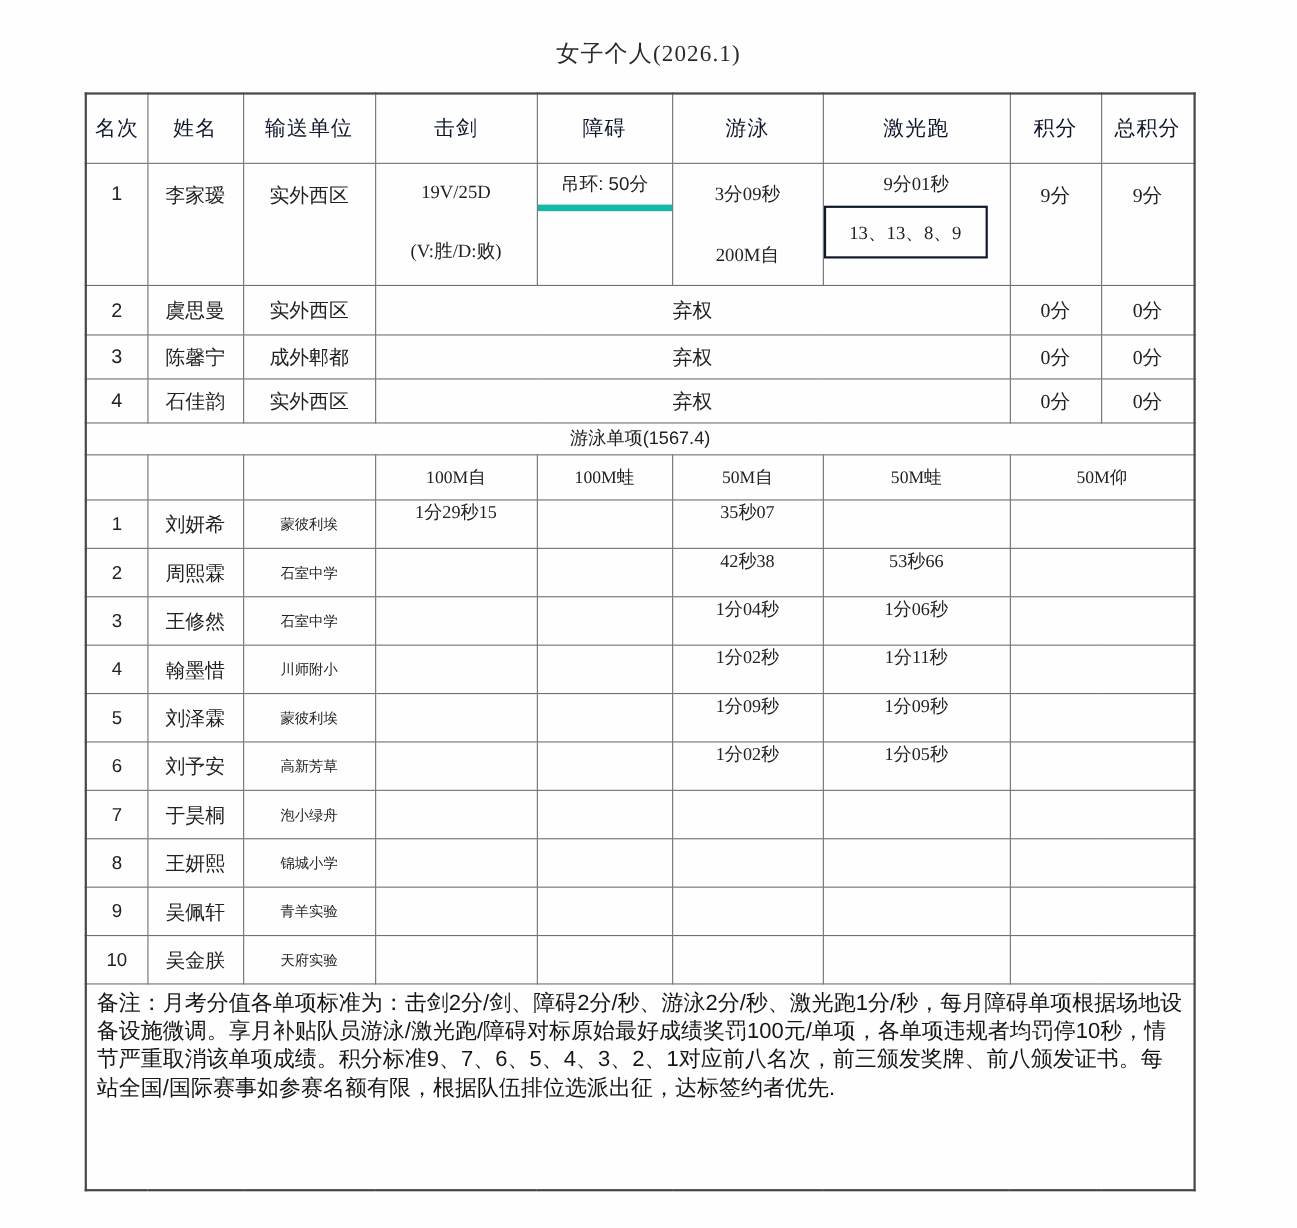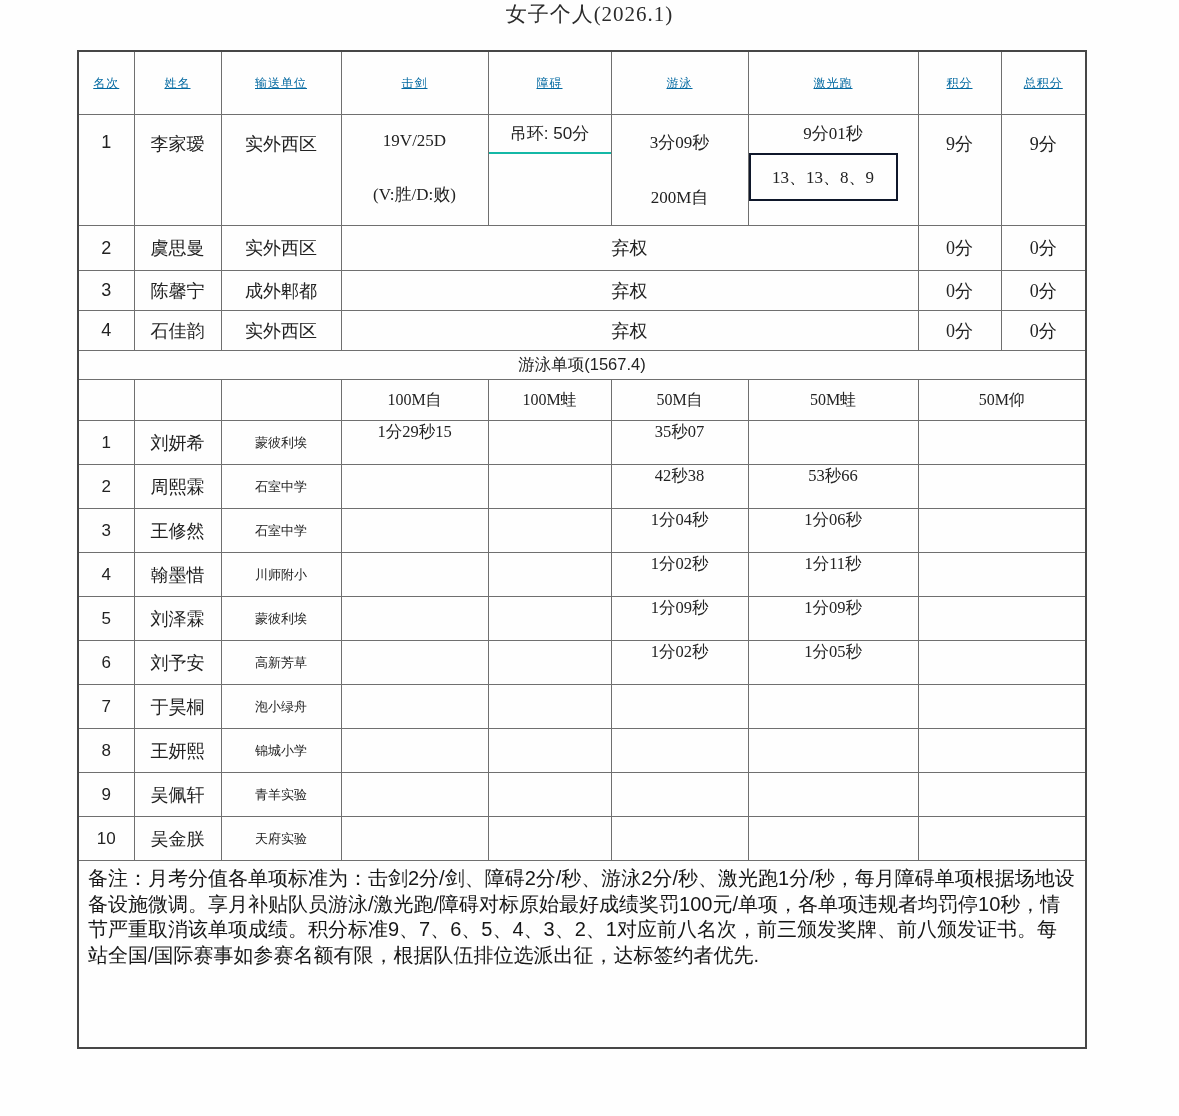--- a/index.html
+++ b/index.html
@@ -2,41 +2,41 @@
 <html><head>
 <meta charset="utf-8">
 <style>
   html,body{margin:0;padding:0;}
   body{
     width:1179px;height:1116px;background:#fefefe;position:relative;
     font-family:"Liberation Sans","DejaVu Sans",sans-serif;color:#1e1e1e;
   }
   .serif{font-family:"Liberation Serif","DejaVu Serif",serif;}
   .title{
-    text-align:center;font-size:21px;letter-spacing:1px;
+    text-align:center;padding-top:34px;font-size:21px;letter-spacing:1px;
     font-family:"Liberation Serif","DejaVu Serif",serif;color:#2b2b2b;
   }
   table.score{
     border-collapse:collapse;table-layout:fixed;width:1008px;
     margin:22px 0 0 77px;border:2px solid #474747;
   }
   table.score td{
     border:1px solid #6f6f6f;text-align:center;padding:0;overflow:hidden;
     font-size:18px;color:#222;
   }
-  tr.r-hdr td{height:62px;font-size:12px;letter-spacing:1px;color:#0369a1;text-decoration:underline;}
+  tr.r-hdr td{height:62px;font-size:19px;letter-spacing:1px;color:#0f172a;}
   
   tr.r1 td{height:93px;vertical-align:top;}
   tr.r1 td.pad{padding-top:17px;}
   .two-line{
     display:flex;flex-direction:column;justify-content:space-between;
     height:93px;box-sizing:border-box;padding:16px 0 15px;
     font-family:"Liberation Serif","DejaVu Serif",serif;font-size:17px;gap:32px;
   }
-  .obs-top{height:37px;line-height:37px;border-bottom:2px solid #14b8a6;font-size:17px;}
+  .obs-top{height:37px;line-height:37px;border-bottom:6px solid #14b8a6;font-size:17px;}
   .laser-top{height:37px;line-height:37px;font-size:17px;font-family:"Liberation Serif","DejaVu Serif",serif;}
   .laser-box{
     height:44px;margin:1px 20px 0 0;border:2px solid #0f172a;
     display:flex;align-items:center;justify-content:center;
     font-size:17px;font-family:"Liberation Serif","DejaVu Serif",serif;
   }
   tr.rf-a td{height:44px;}
   tr.rf-b td{height:39px;}
   tr.r-sec td{height:28px;font-size:16.5px;border-left:none;border-right:none;}
   tr.r-shdr td{height:40px;font-size:16px;font-family:"Liberation Serif","DejaVu Serif",serif;}

